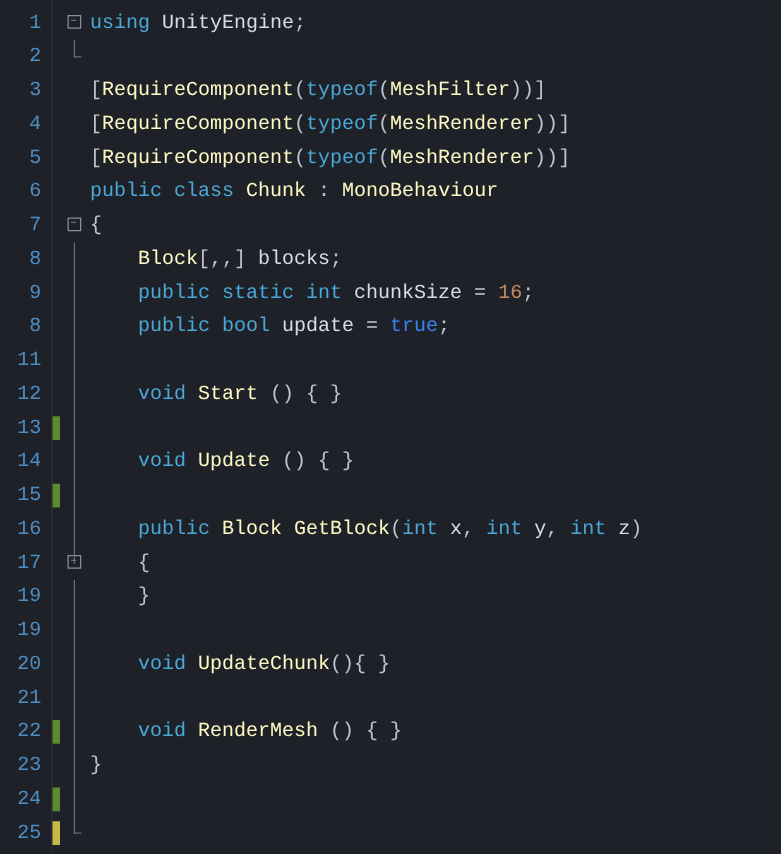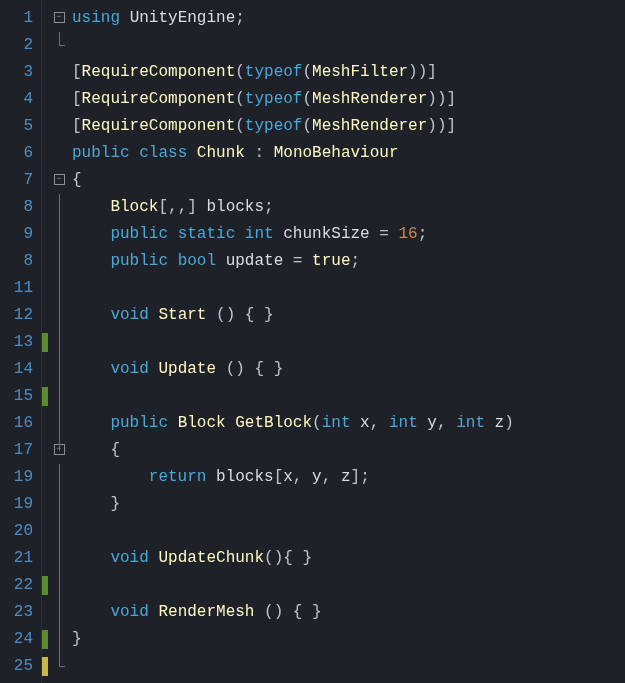--- a/index.html
+++ b/index.html
@@ -91,21 +91,21 @@
     height: 27px;
     line-height: 27px;
     white-space: pre;
     position: relative;
   }
   .tok-kw { color: #4aa8d8; }
   .tok-type { color: #fef9c3; }
   .tok-ident { color: #d8dce4; }
   .tok-num { color: #c88a5a; }
   .tok-punct { color: #c0c4cc; }
-  .tok-bool { color: #fef9c3; }
+  .tok-bool { color: #3b82f6; }
   .tok-brace { color: #c0c4cc; }
 </style>
 </head>
 <body>
 
 <div class="editor">
 
   <div class="gutter">
     <div class="ln">1</div>
     <div class="ln">2</div>
@@ -249,21 +249,20 @@
     <div class="row">    <span class="tok-type">Block</span><span class="tok-punct">[,,]</span> <span class="tok-ident">blocks</span><span class="tok-punct">;</span></div>
     <div class="row">    <span class="tok-kw">public</span> <span class="tok-kw">static</span> <span class="tok-kw">int</span> <span class="tok-ident">chunkSize</span> <span class="tok-punct">=</span> <span class="tok-num">16</span><span class="tok-punct">;</span></div>
     <div class="row">    <span class="tok-kw">public</span> <span class="tok-kw">bool</span> <span class="tok-ident">update</span> <span class="tok-punct">=</span> <span class="tok-bool">true</span><span class="tok-punct">;</span></div>
     <div class="row"></div>
     <div class="row">    <span class="tok-kw">void</span> <span class="tok-type">Start</span> <span class="tok-punct">()</span> <span class="tok-brace">{ }</span></div>
     <div class="row"></div>
     <div class="row">    <span class="tok-kw">void</span> <span class="tok-type">Update</span> <span class="tok-punct">()</span> <span class="tok-brace">{ }</span></div>
     <div class="row"></div>
     <div class="row">    <span class="tok-kw">public</span> <span class="tok-type">Block</span> <span class="tok-type">GetBlock</span><span class="tok-punct">(</span><span class="tok-kw">int</span> <span class="tok-ident">x</span><span class="tok-punct">,</span> <span class="tok-kw">int</span> <span class="tok-ident">y</span><span class="tok-punct">,</span> <span class="tok-kw">int</span> <span class="tok-ident">z</span><span class="tok-punct">)</span></div>
     <div class="row">    <span class="tok-brace">{</span></div>
-    <div class="row">        <span class="tok-kw">return</span> <span class="tok-ident">blocks</span><span class="tok-punct">[</span><span class="tok-ident">x</span><span class="tok-punct">,</span> <span class="tok-ident">y</span><span class="tok-punct">,</span> <span class="tok-ident">z</span><span class="tok-punct">]</span><span class="tok-punct">;</span></div>
     <div class="row">    <span class="tok-brace">}</span></div>
     <div class="row"></div>
     <div class="row">    <span class="tok-kw">void</span> <span class="tok-type">UpdateChunk</span><span class="tok-punct">()</span><span class="tok-brace">{ }</span></div>
     <div class="row"></div>
     <div class="row">    <span class="tok-kw">void</span> <span class="tok-type">RenderMesh</span> <span class="tok-punct">()</span> <span class="tok-brace">{ }</span></div>
     <div class="row"><span class="tok-brace">}</span></div>
   </div>
 </div>
 
 </body></html>

